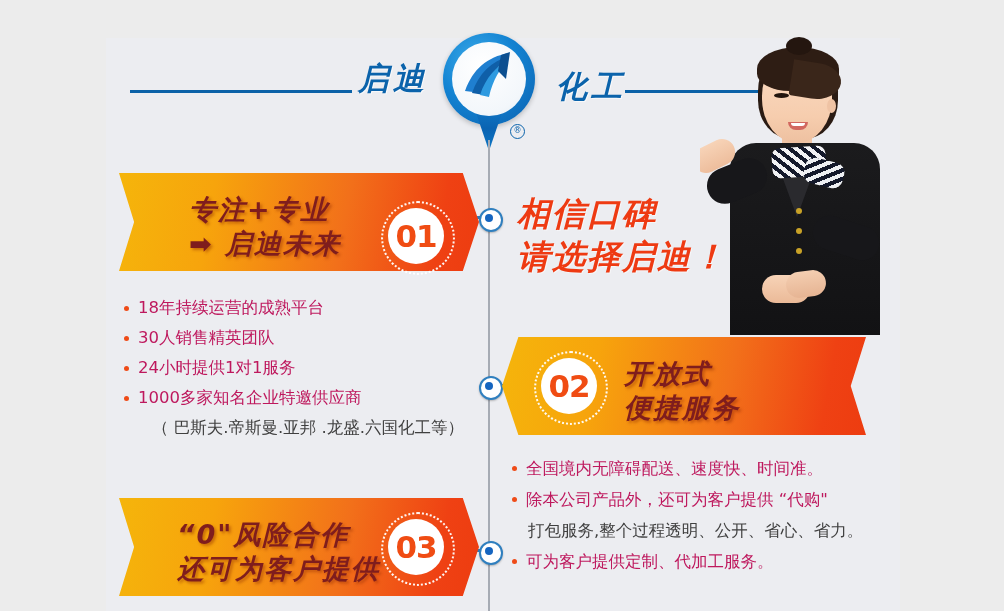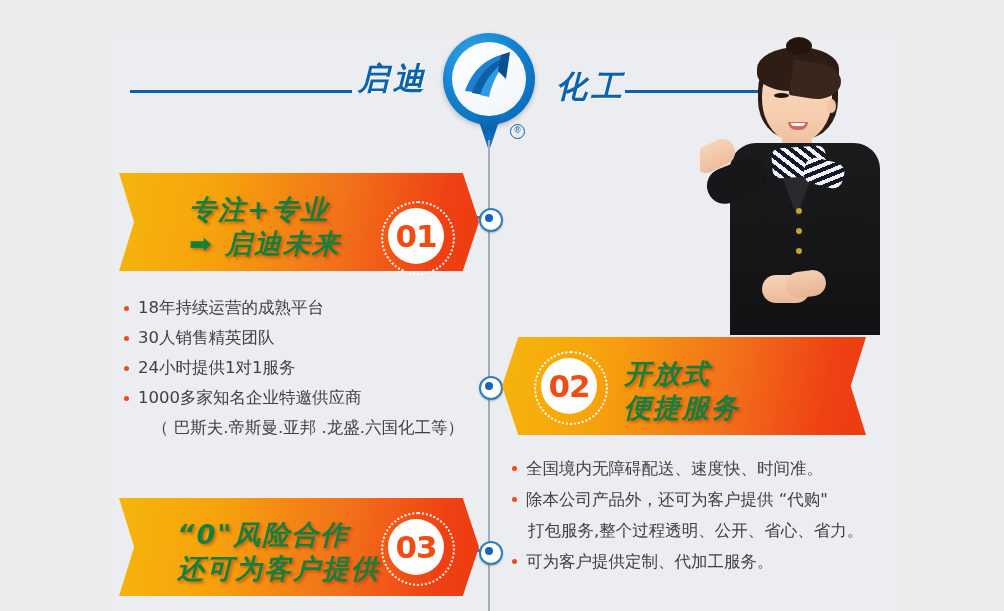--- a/index.html
+++ b/index.html
@@ -95,21 +95,21 @@
       4.2% 50%);
   }
   
   .ribbon.r-left .body{
     clip-path:polygon(
       4.5% 0, 100% 0, 95.8% 50%, 100% 100%, 4.5% 100%,
       0 50%);
   }
 
   .ribbon .txt{
-    position:absolute;color:#15803d;font-weight:bold;font-style:italic;
+    position:absolute;color:#7f1d1d;font-weight:bold;font-style:italic;
     font-family:"DejaVu Sans","Liberation Sans",sans-serif;
     font-size:27px;line-height:34px;letter-spacing:2px;
     text-shadow:2px 2px 3px rgba(140,40,0,.45);
     white-space:pre;
   }
   .badge{
     position:absolute;width:70px;height:70px;border-radius:50%;
   }
   .badge .dots{
     position:absolute;left:0;top:0;width:70px;height:70px;border-radius:50%;
@@ -146,21 +146,21 @@
     font-family:"DejaVu Sans","Liberation Sans",sans-serif;
     font-size:33px;line-height:43px;letter-spacing:2px;white-space:pre;
     text-shadow:1px 1px 0 rgba(255,255,255,.5);
   }
 
   
   .bullets{position:absolute;}
   .bullets .li{
     position:relative;padding-left:16px;
     font-family:"DejaVu Sans","Liberation Sans",sans-serif;
-    color:#404040;font-size:16.5px;line-height:30px;white-space:pre;
+    color:#be185d;font-size:16.5px;line-height:30px;white-space:pre;
   }
   .bullets .li:before{
     content:"";position:absolute;left:2px;top:13px;
     width:5px;height:5px;border-radius:50%;background:#ef4b18;
   }
   .bullets .sub{
     padding-left:30px;font-size:16.5px;line-height:30px;color:#404040;
     font-family:"DejaVu Sans","Liberation Sans",sans-serif;white-space:pre;
   }
   #bullets-left{left:122px;top:293px;}
@@ -337,20 +337,21 @@
   <div class="ribbon r-right" id="ribbon-03">
     <div class="body"></div>
     <div class="txt"><span>“0"风险合作</span><br><span>还可为客户提供</span></div>
     <div class="badge">
       <div class="dots"></div>
       <div class="disc"></div>
       <div class="num">03</div>
     </div>
   </div>
 
+  <div class="slogan"><span>相信口碑</span><br><span>请选择启迪！</span></div>
 
   <div class="bullets" id="bullets-left">
     <div class="li">18年持续运营的成熟平台</div>
     <div class="li">30人销售精英团队</div>
     <div class="li">24小时提供1对1服务</div>
     <div class="li">1000多家知名企业特邀供应商</div>
     <div class="sub">（ 巴斯夫.帝斯曼.亚邦 .龙盛.六国化工等）</div>
   </div>
 
   <div class="bullets" id="bullets-right">

